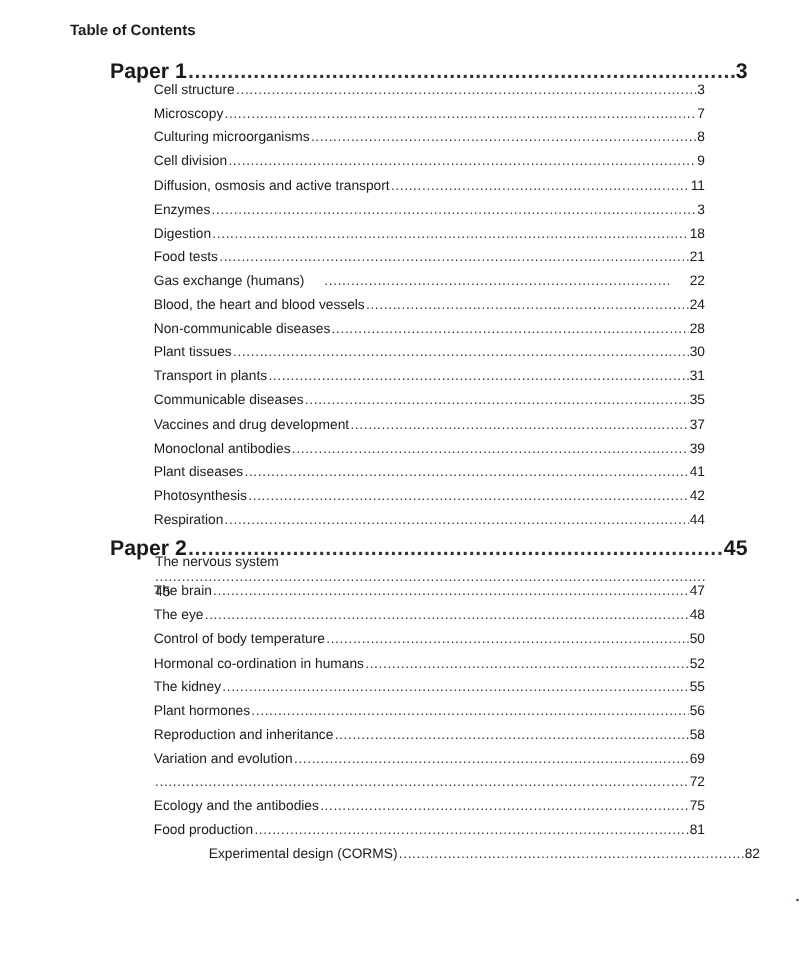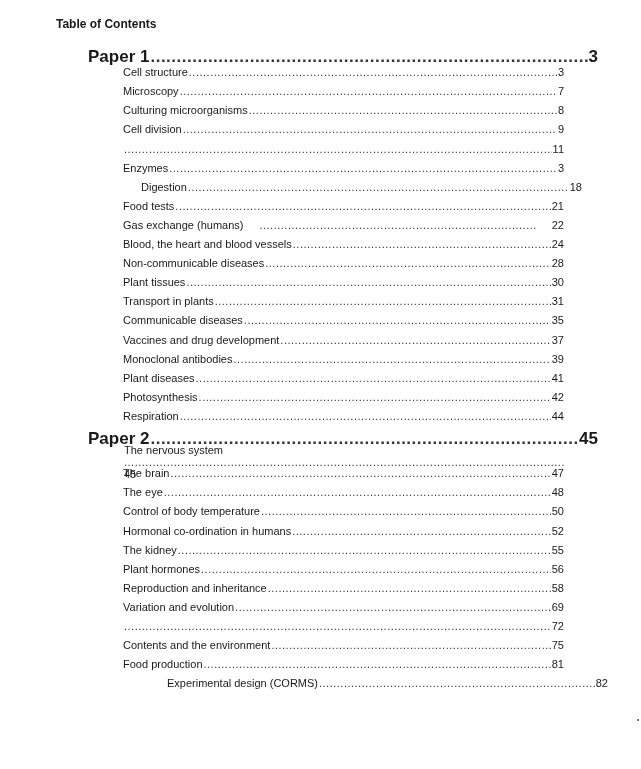--- a/index.html
+++ b/index.html
@@ -39,29 +39,30 @@
       <span class="label">Culturing microorganisms</span>
       <span class="leader"></span>
       <span class="page">8</span>
     </div>
     <div class="row entry" style="top: 123.4px;">
       <span class="label">Cell division</span>
       <span class="leader"></span>
       <span class="page">9</span>
     </div>
     <div class="row entry" style="top: 142.5px;">
+      <span class="label">Diffusion, osmosis and active transport</span>
       <span class="leader"></span>
       <span class="page">11</span>
     </div>
     <div class="row entry" style="top: 161.6px;">
       <span class="label">Enzymes</span>
       <span class="leader"></span>
       <span class="page">3</span>
     </div>
-    <div class="row entry" style="top: 180.7px; margin-left: 18px;">
+    <div class="row entry" style="top: 180.7px;">
       <span class="label">Digestion</span>
       <span class="leader"></span>
       <span class="page">18</span>
     </div>
     <div class="row entry" style="top: 199.8px;">
       <span class="label">Food tests</span>
       <span class="leader"></span>
       <span class="page">21</span>
     </div>
     <div class="row entry" style="top: 218.9px; gap: 15px;">
@@ -167,21 +168,21 @@
     <div class="row entry" style="top: 600.9px;">
       <span class="label">Variation and evolution</span>
       <span class="leader"></span>
       <span class="page">69</span>
     </div>
     <div class="row entry" style="top: 620px;">
       <span class="leader"></span>
       <span class="page">72</span>
     </div>
     <div class="row entry" style="top: 639.1px;">
-      <span class="label">Contents and the environment</span>
+      <span class="label">Ecology and the antibodies</span>
       <span class="leader"></span>
       <span class="page">75</span>
     </div>
     <div class="row entry" style="top: 658.2px;">
       <span class="label">Food production</span>
       <span class="leader"></span>
       <span class="page">81</span>
     </div>
     <div class="row entry" style="top: 677.3px; padding-left: 44px;">
       <span class="label">Experimental design (CORMS)</span>

